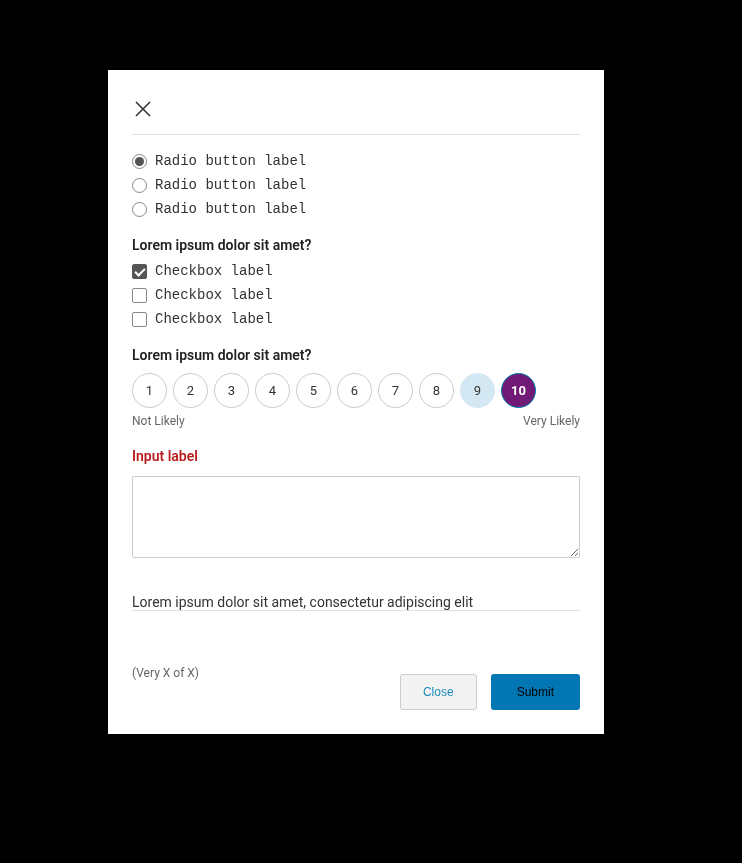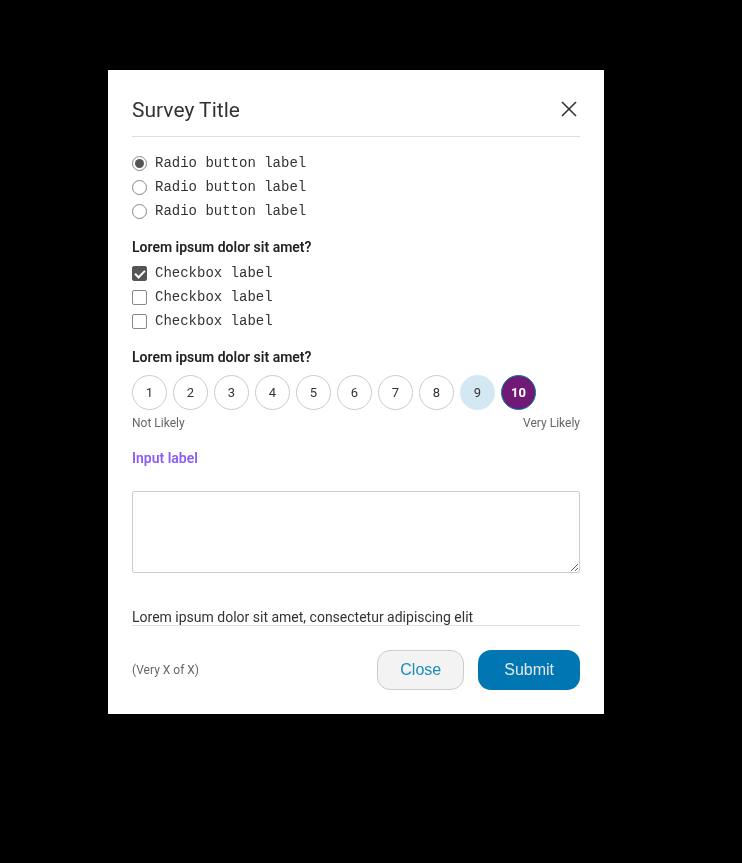--- a/index.html
+++ b/index.html
@@ -143,22 +143,22 @@
     }
     .likert-labels {
       display: flex;
       justify-content: space-between;
       font-size: 12px;
       color: #666;
     }
     .input-label {
       font-size: 14px;
       font-weight: 600;
-      color: #8b5cf6;
-      margin-bottom: 25px;
+      color: #b91c1c;
+      margin-bottom: 12px;
     }
     .textarea {
       width: 100%;
       height: 82px;
       border: 1px solid #ccc;
       border-radius: 2px;
       padding: 8px;
       font-family: inherit;
       font-size: 14px;
       resize: both;
@@ -181,44 +181,44 @@
     .step-text {
       font-size: 12px;
       color: #666;
     }
     .footer-actions {
       display: flex;
       gap: 14px;
     }
     .btn {
       padding: 10px 22px;
-      font-size: 16px;
-      border-radius: 13px;
+      font-size: 12px;
+      border-radius: 3px;
       cursor: pointer;
       border: 1px solid transparent;
+      margin-top: 39px;
     }
     .btn-close {
       background: #f3f3f3;
       border: 1px solid #ccc;
       color: #1b8cbb;
     }
     .btn-submit {
       background: #0077b3;
-      color: #e5e5e5;
+      color: #000000;
       border: none;
       padding: 4px 26px;
     }
   </style>
 </head>
 <body>
 
 <div class="modal">
 
   <div class="modal-header">
-    <div class="modal-title">Survey Title</div>
     <div class="close-icon">
       <svg width="18" height="18" viewBox="0 0 18 18">
           <line x1="2" y1="2" x2="16" y2="16" stroke="#333" stroke-width="1.6"></line>
           <line x1="16" y1="2" x2="2" y2="16" stroke="#333" stroke-width="1.6"></line>
         </svg>
     </div>
   </div>
 
   <div class="question">
     <div id="radio-options">

